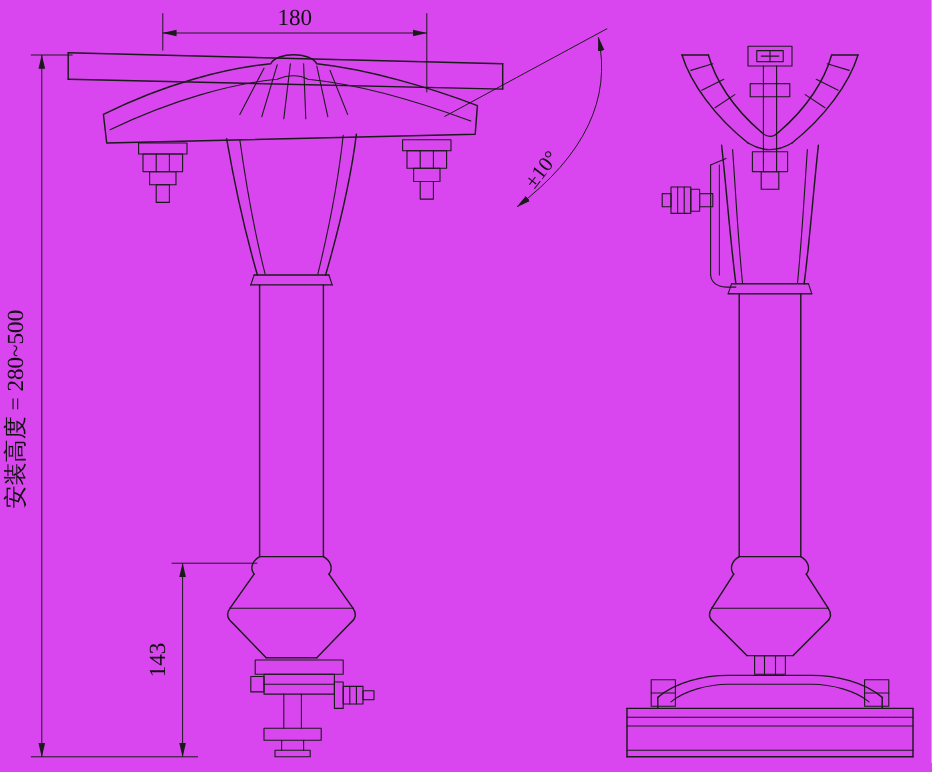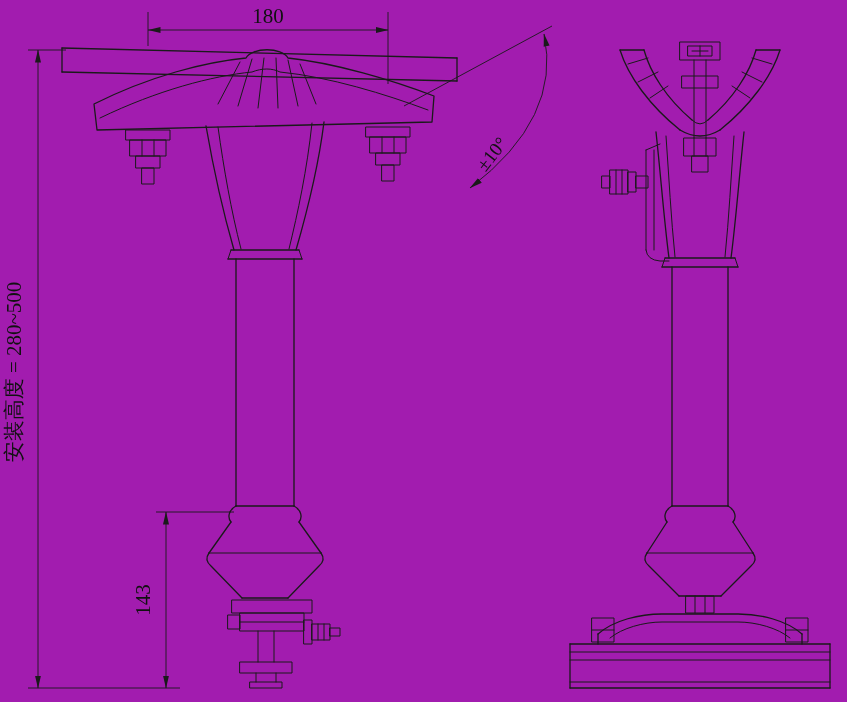--- a/index.html
+++ b/index.html
@@ -1,17 +1,17 @@
 <!DOCTYPE html>
 <html><head>
 <meta charset="utf-8">
 <style>
   html,body{margin:0;padding:0;background:#e9e9e9;}
   .canvas{
-    width:847px;height:702px;background:#a21caf;position:relative;overflow:hidden;
+    width:847px;height:702px;background:#d946ef;position:relative;overflow:hidden;
     font-family:"Liberation Serif","DejaVu Serif",serif;
   }
   svg{position:absolute;left:0;top:0;}
   .ln{stroke:#1a1a1a;fill:none;stroke-width:1.3;stroke-linecap:round;stroke-linejoin:round;}
   .thin{stroke:#1a1a1a;fill:none;stroke-width:1;stroke-linecap:round;stroke-linejoin:round;}
   .dim{stroke:#1a1a1a;fill:none;stroke-width:0.9;stroke-linecap:butt;}
   .dimtxt{fill:#111;font-size:21px;font-family:"Liberation Serif","DejaVu Serif",serif;}
   .dimtxt-s{fill:#111;font-size:19px;font-family:"Liberation Serif","DejaVu Serif",serif;}
 </style>
 </head>

